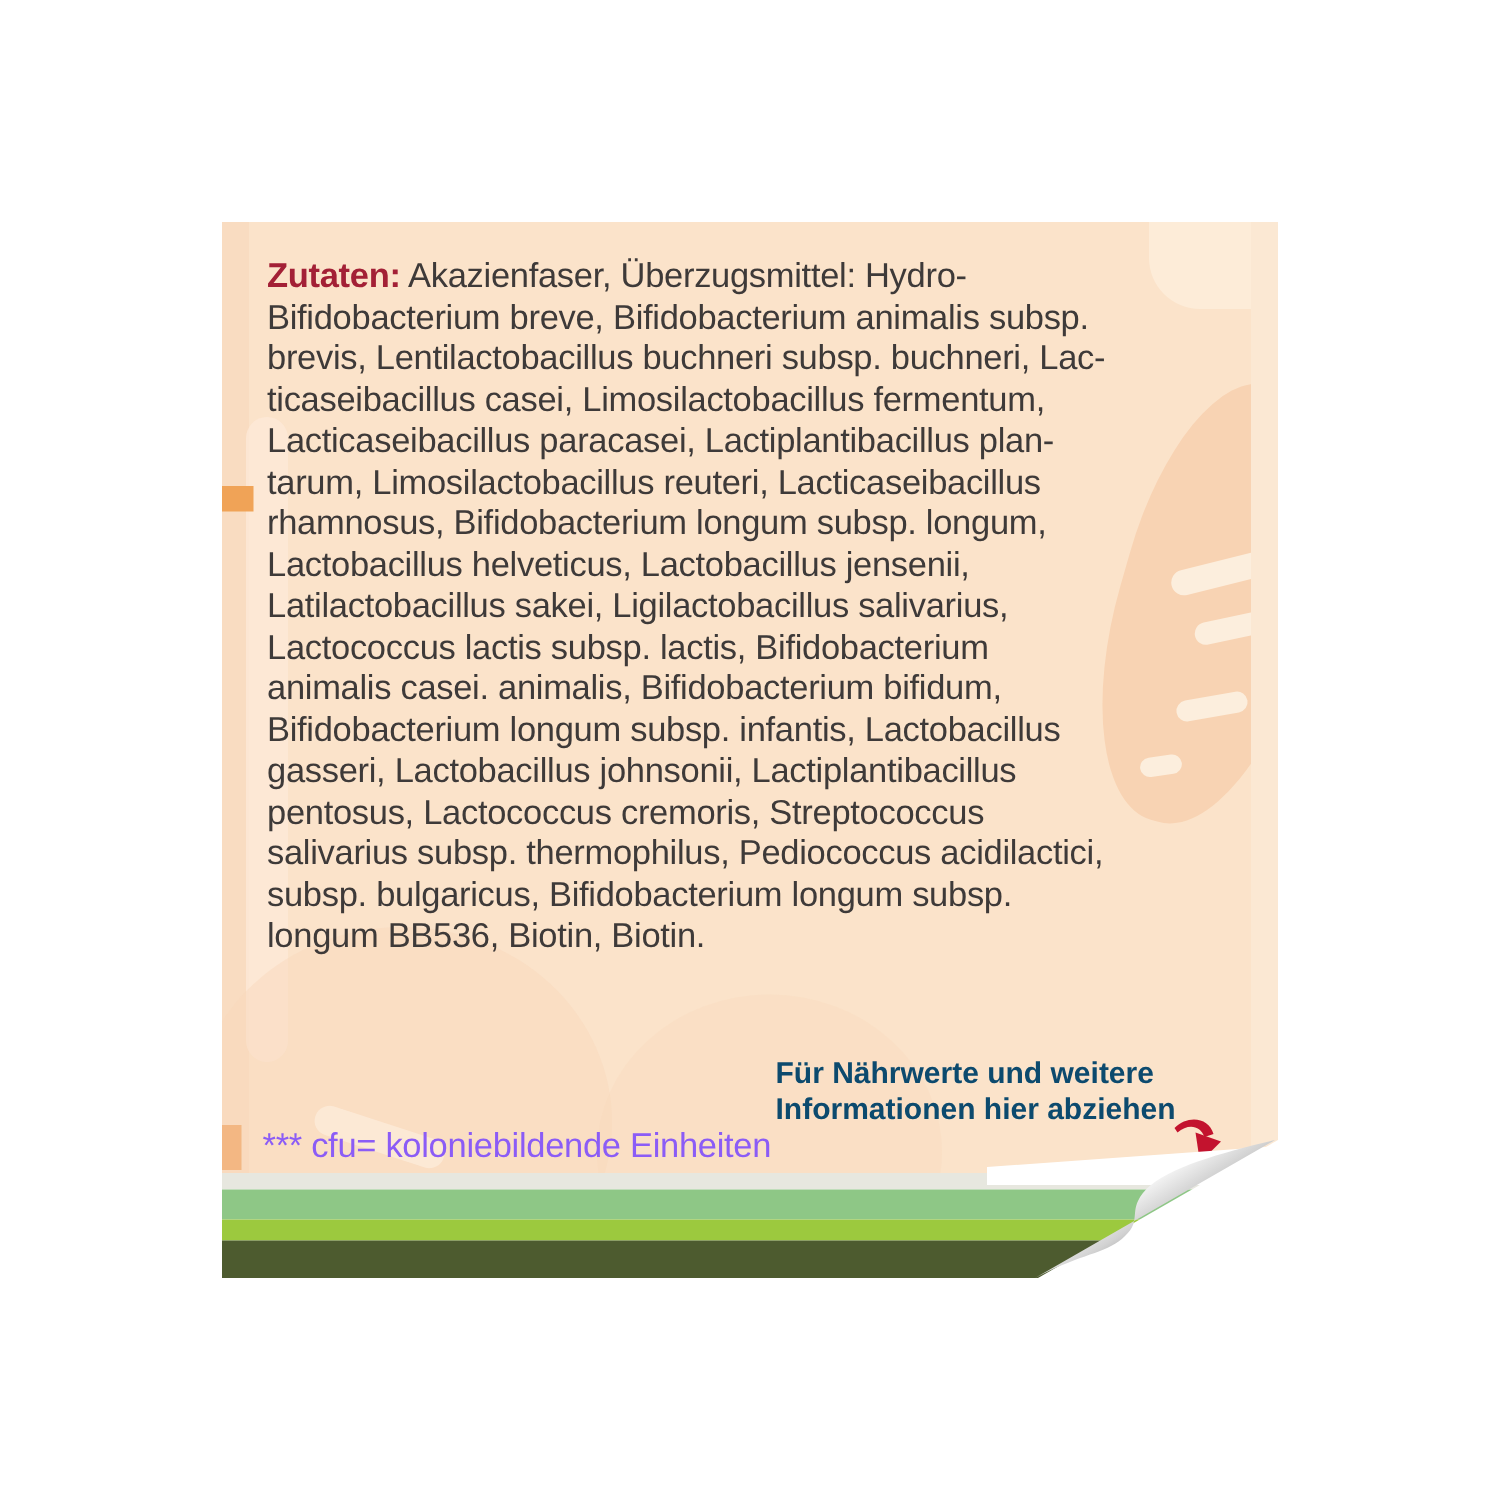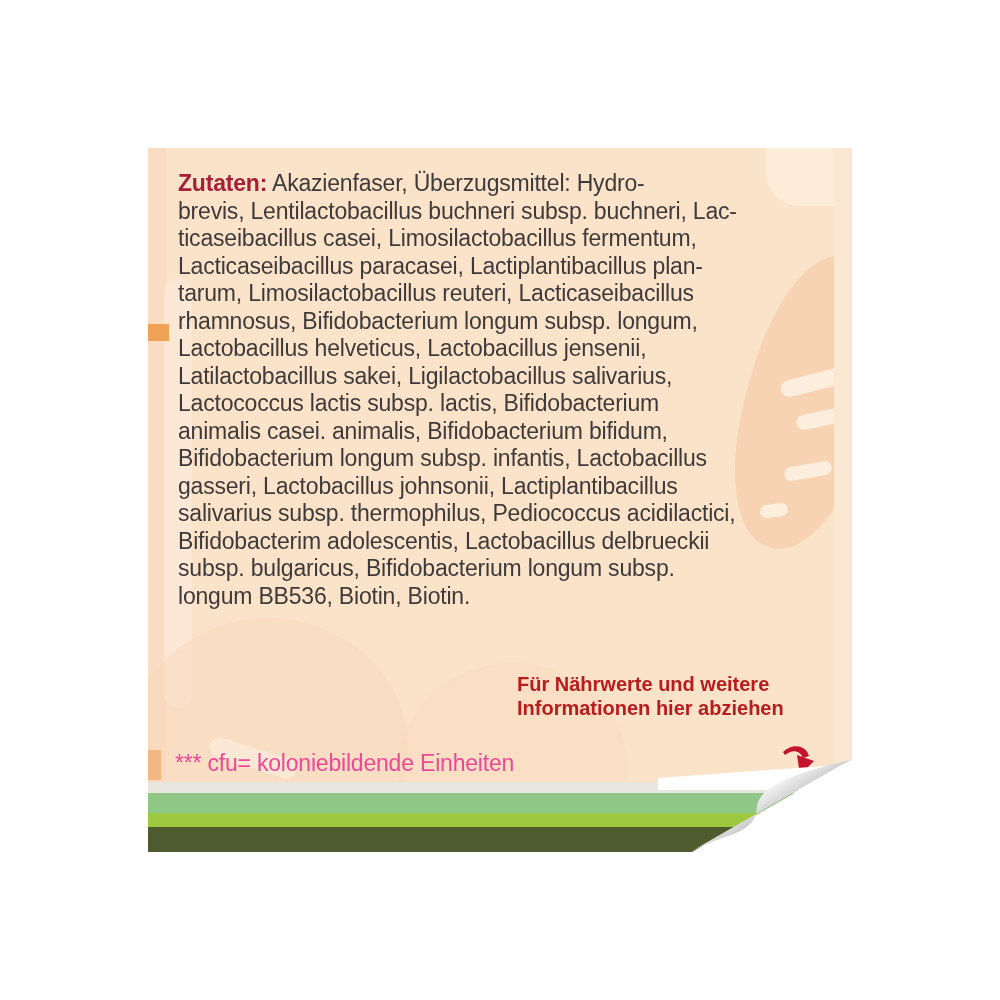--- a/index.html
+++ b/index.html
@@ -30,27 +30,27 @@
   .blob-bm{left:250px;top:515px;width:230px;height:210px;background:#f9d8bb;opacity:.3;border-radius:50%;}
   .pill-bl{left:60px;top:600px;width:90px;height:20px;background:#fdeede;opacity:.65;border-radius:10px;transform:rotate(18deg);}
 
   
   .ingredients{position:absolute;left:30px;top:22px;width:660px;z-index:3;
                font-size:23px;color:#3e3a39;letter-spacing:-0.2px;}
   .ing-line{line-height:27.5px;white-space:nowrap;}
   .zutaten{font-weight:bold;color:#a32036;}
 
   
-  .peel-note{position:absolute;left:369px;top:524px;z-index:4;color:#b91c1c;
+  .peel-note{position:absolute;left:369px;top:556px;z-index:4;color:#0c4a6e;
              font-weight:bold;font-size:20px;line-height:24px;white-space:nowrap;}
   .peel-arrow{position:absolute;left:628px;top:594px;width:40px;height:36px;z-index:5;}
 
   
   .footnote{position:absolute;left:27px;top:602px;z-index:3;font-size:23px;
-            color:#ec4899;letter-spacing:-0.2px;white-space:nowrap;}
+            color:#8b5cf6;letter-spacing:-0.2px;white-space:nowrap;}
 
   
   .stripe{position:absolute;left:0;width:704px;}
   .stripe-gray  {top:634px;height:11px;background:#e7e7df;}
   .stripe-green {top:645px;height:20px;background:#8ec786;}
   .stripe-lime  {top:665px;height:14px;background:#9cc93e;}
   .stripe-olive {top:679px;height:25px;background:#4d5b2f;}
 
   
   .curl-svg{position:absolute;left:452px;top:592px;width:252px;height:112px;z-index:6;}
@@ -78,33 +78,34 @@
       <div class="d pill-bl"></div>
     </div>
   </div>
 
   <div class="ingredients">
     <div class="ing-line">
       <span class="zutaten">Zutaten:</span>
       <span>Akazienfaser, Überzugsmittel: Hydro-</span>
     </div>
     <div>
+        <div class="ing-line">Bifidobacterium breve, Bifidobacterium animalis subsp.</div>
         <div class="ing-line">brevis, Lentilactobacillus buchneri subsp. buchneri, Lac-</div>
         <div class="ing-line">ticaseibacillus casei, Limosilactobacillus fermentum,</div>
         <div class="ing-line">Lacticaseibacillus paracasei, Lactiplantibacillus plan-</div>
         <div class="ing-line">tarum, Limosilactobacillus reuteri, Lacticaseibacillus</div>
         <div class="ing-line">rhamnosus, Bifidobacterium longum subsp. longum,</div>
         <div class="ing-line">Lactobacillus helveticus, Lactobacillus jensenii,</div>
         <div class="ing-line">Latilactobacillus sakei, Ligilactobacillus salivarius,</div>
         <div class="ing-line">Lactococcus lactis subsp. lactis, Bifidobacterium</div>
         <div class="ing-line">animalis casei. animalis, Bifidobacterium bifidum,</div>
         <div class="ing-line">Bifidobacterium longum subsp. infantis, Lactobacillus</div>
         <div class="ing-line">gasseri, Lactobacillus johnsonii, Lactiplantibacillus</div>
+        <div class="ing-line">pentosus, Lactococcus cremoris, Streptococcus</div>
         <div class="ing-line">salivarius subsp. thermophilus, Pediococcus acidilactici,</div>
-        <div class="ing-line">Bifidobacterim adolescentis, Lactobacillus delbrueckii</div>
         <div class="ing-line">subsp. bulgaricus, Bifidobacterium longum subsp.</div>
         <div class="ing-line">longum BB536, Biotin, Biotin.</div>
       </div>
   </div>
 
   <div class="peel-note">
     <div>Für Nährwerte und weitere</div>
     <div>Informationen hier abziehen</div>
   </div>
 

